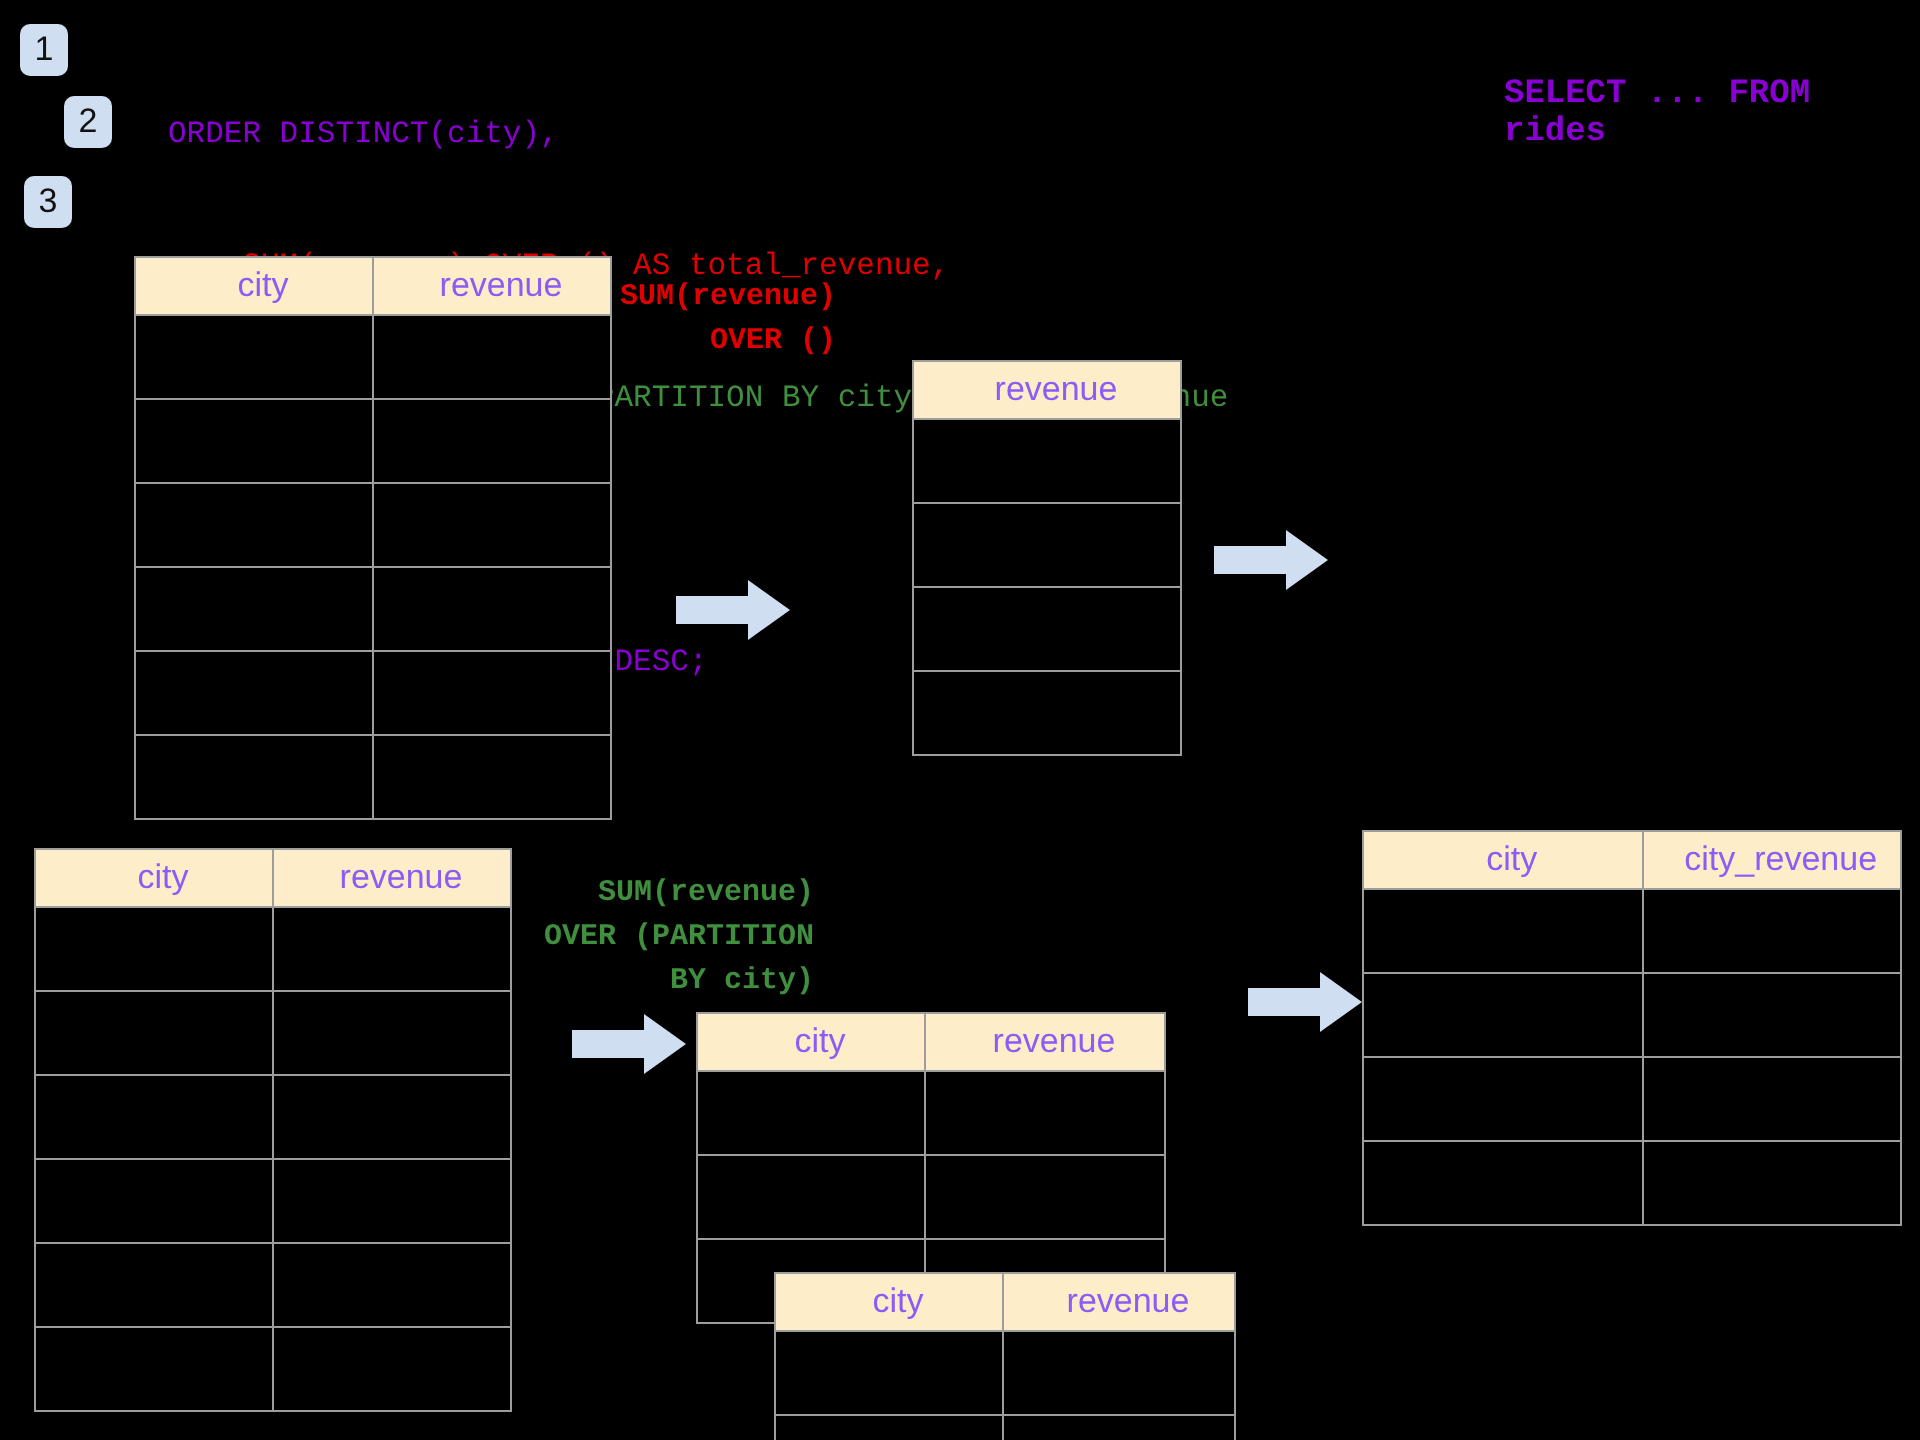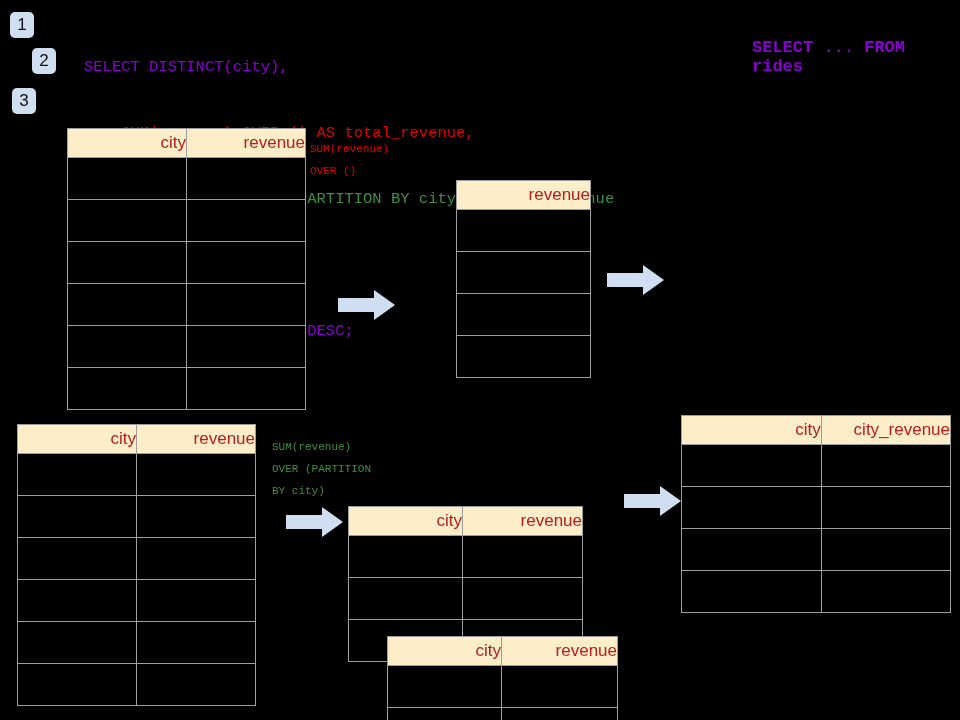--- a/index.html
+++ b/index.html
@@ -39,24 +39,25 @@
     line-height: 22px;
     white-space: pre;
     letter-spacing: 0px;
   }
   .sql-line { white-space: pre; }
 
   
   .annot {
     position: absolute;
     font-family: "Liberation Mono", monospace;
-    font-size: 11px;
+    font-size: 15px;
     line-height: 22px;
     white-space: pre;
-    font-weight: normal;
+    font-weight: bold;
+    text-align: right;
   }
   .annot-sm {
     position: absolute;
     font-family: "Liberation Mono", monospace;
     font-size: 17px;
     line-height: 19px;
     white-space: pre;
     font-weight: bold;
   }
 
@@ -67,25 +68,25 @@
     table-layout: fixed;
     background: #000000;
   }
   .tbl th, .tbl td {
     border: 1px solid #9d9d9d;
     padding: 0;
     margin: 0;
   }
   .tbl th {
     background: #fdeec9;
-    color: #b91c1c;
+    color: #8b5cf6;
     font-family: "Liberation Sans", sans-serif;
     font-size: 17px;
     font-weight: normal;
-    text-align: right;
+    text-align: center;
     padding: 4px 0 4px 9px;
     height: 26px;
     box-sizing: border-box;
   }
   .tbl td {
     background: #000000;
     height: 41px;
   }
 
   
@@ -98,21 +99,21 @@
 </head>
 <body>
 
 <div id="canvas">
 
   <div class="badge" style="left:10px; top:12px;">1</div>
   <div class="badge" style="left:32px; top:48px;">2</div>
   <div class="badge" style="left:12px; top:88px;">3</div>
 
   <div class="sql" style="left:84px; top:12px;">
-    <div class="sql-line" style="color:#8a00d4;">SELECT DISTINCT(city),</div>
+    <div class="sql-line" style="color:#8a00d4;">ORDER DISTINCT(city),</div>
     <div class="sql-line" style="color:#e00000;">    SUM(revenue) OVER () AS total_revenue,</div>
     <div class="sql-line" style="color:#3f8f3f;">    SUM(revenue) OVER (PARTITION BY city) as city_revenue</div>
     <div class="sql-line" style="color:#8a00d4;">  FROM rides</div>
     <div class="sql-line" style="color:#8a00d4;">  ORDER by city_revenue DESC;</div>
   </div>
 
   <div class="annot-sm" style="left:752px; top:38px; color:#8a00d4;">SELECT ... FROM
 rides</div>
 
   <div class="annot" style="left:310px; top:138px; color:#e00000;">SUM(revenue)

